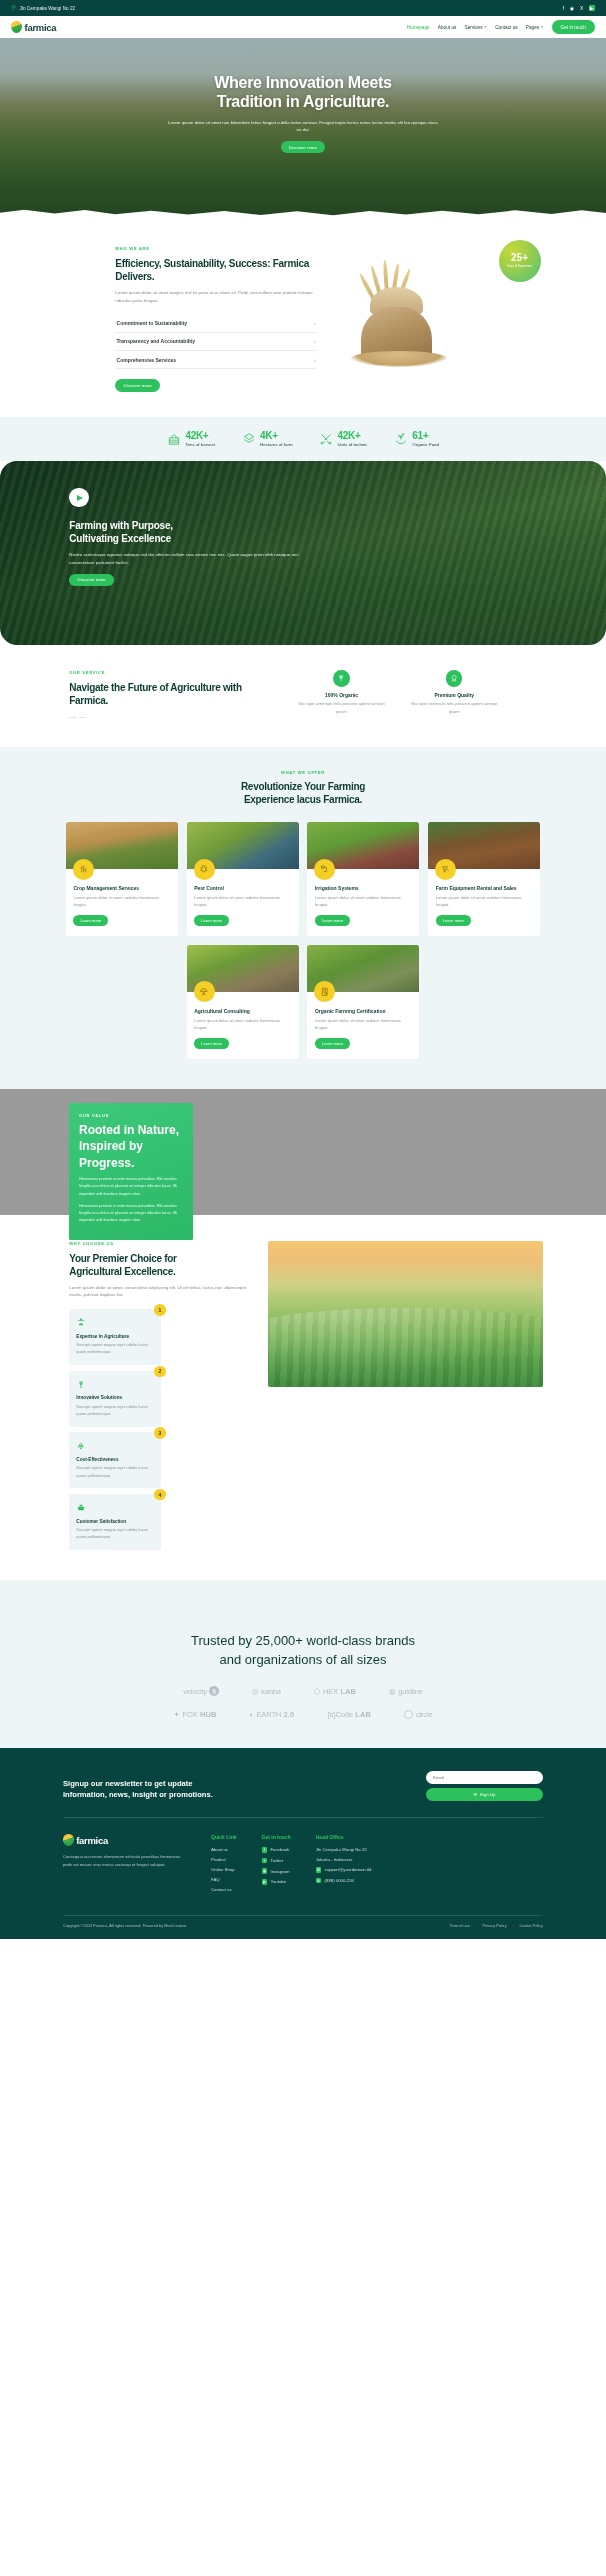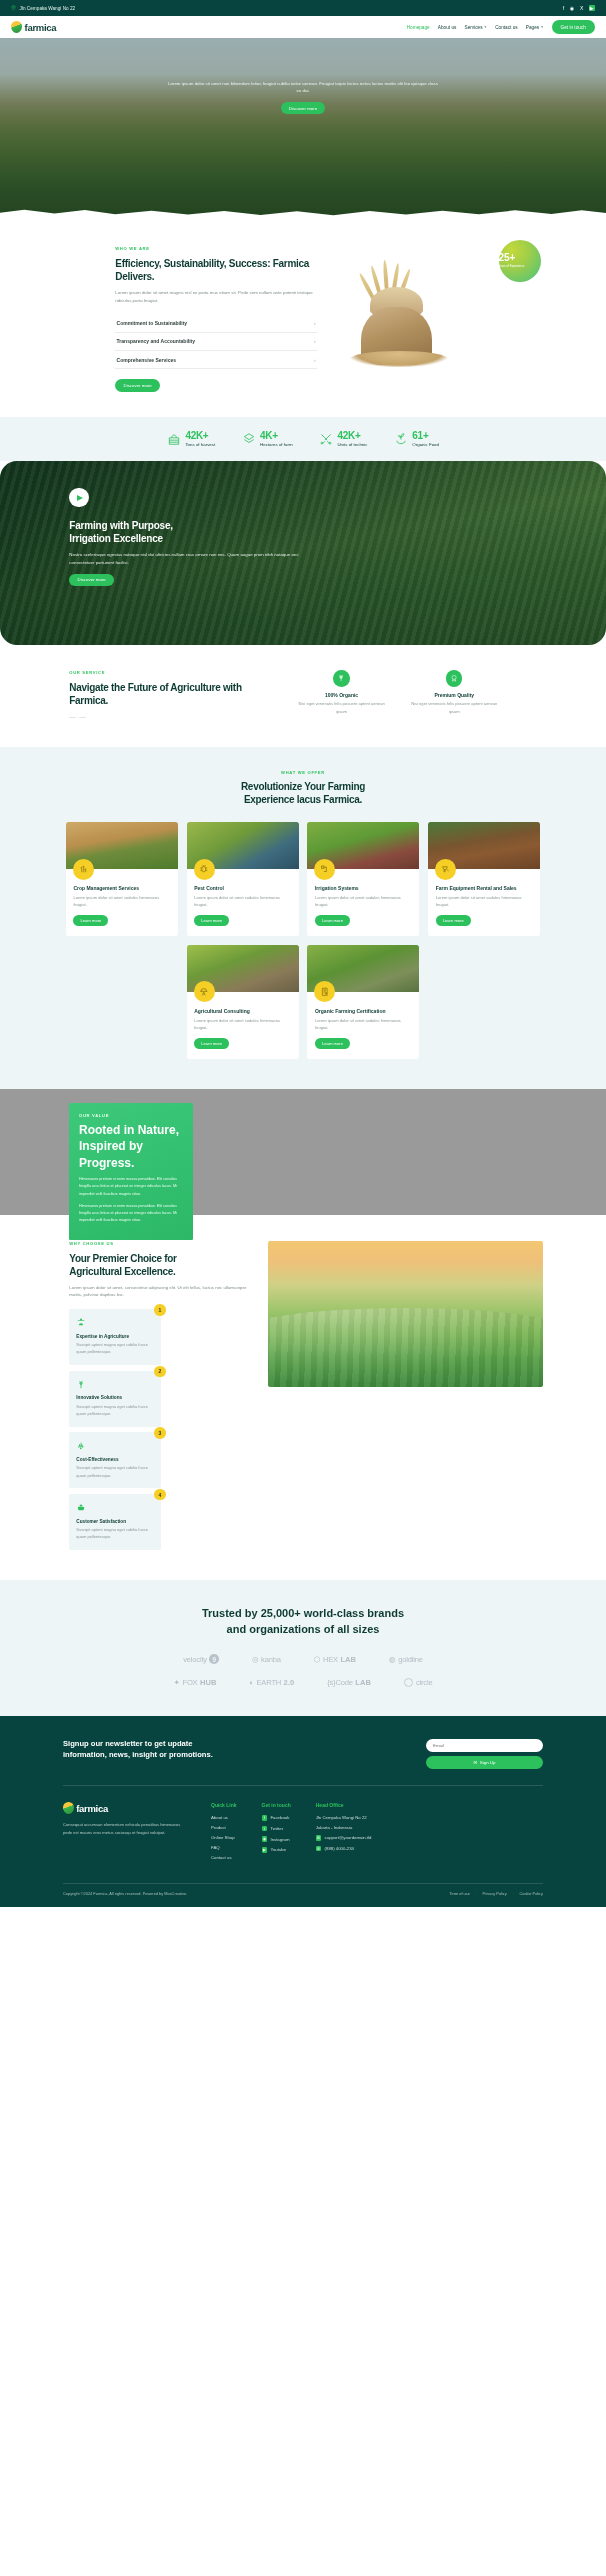--- a/index.html
+++ b/index.html
@@ -95,21 +95,21 @@
     font-size: 5px; font-weight: 700; color: #30403e;
     padding: 5.7px 1.3px; border-bottom: 0.6px solid #e9eeec;
   }
   .acc-item .chev { color: #b9c4c2; font-size: 5px; }
   .about-left .btn { margin-top: 9.5px; }
 
   .about-right { flex: 1; position: relative; height: 145px; }
   .badge25 {
     position: absolute; right: 2.5px; top: -6.3px; width: 42px; height: 42px; border-radius: 50%;
     background: radial-gradient(circle at 30% 25%, #c4d93a 0%, #9fce49 40%, #49c27f 100%);
-    color: #fff; display: flex; flex-direction: column; justify-content: center; z-index: 3;
+    color: #fff; display: flex; flex-direction: column; align-items: center; justify-content: center; z-index: 3;
   }
   .badge25 .n { font-size: 10px; font-weight: 700; line-height: 1; }
   .badge25 .t { font-size: 2.9px; margin-top: 1.3px; }
   .sack {
     position: absolute; left: 12.6px; top: 23px; width: 114px; height: 101px;
   }
   .sack .bag {
     position: absolute; left: 19px; bottom: 5px; width: 71px; height: 58px;
     background: linear-gradient(160deg,#cdb289 0%,#b2915f 45%,#8e6f45 100%);
     border-radius: 44% 44% 30% 30% / 56% 56% 20% 20%;
@@ -243,32 +243,32 @@
   }
   .why-img:after {
     content:""; position:absolute; left:-10%; top:46%; width:120%; height:60%;
     background: radial-gradient(ellipse at 30% 0%, rgba(255,255,255,.22) 0%, rgba(255,255,255,0) 60%),
                 repeating-linear-gradient(92deg, rgba(0,0,0,.06) 0 5.7px, rgba(255,255,255,.05) 5.7px 12px);
     border-radius: 50% 50% 0 0 / 26% 26% 0 0;
   }
 
   
   .brands { background: #eef5f7; padding: 25px 0 29px; text-align: center; }
-  .brands h3 { font-size: 11px; font-weight: 700; line-height: 1.5; color: #0d3b33; }
+  .brands h3 { font-size: 13px; font-weight: 400; line-height: 1.5; color: #0d3b33; margin-top: 26px; }
   .logo-row { display: flex; justify-content: center; gap: 33px; margin-top: 16.4px; align-items: center; }
   .logo-row.second { margin-top: 14px; }
   .brand { display: flex; align-items: center; gap: 2.5px; color: #b3bec4; font-size: 7.6px; }
   .brand .bname { font-weight: 400; letter-spacing: -0.2px; }
   .circ { width: 9.5px; height: 9.5px; border-radius: 50%; border: 1px solid #c4ced3; display:inline-block; }
   .cdot { width: 9.5px; height: 9.5px; border-radius: 50%; background: #b9c4ca; color:#eef5f7; font-size: 6.3px; font-weight:700;
           display:inline-flex; align-items:center; justify-content:center; }
 
   
   .footer { background: #07443f; color: #dce9e5; padding: 21.5px 0 0; }
-  .news { display: flex; align-items: flex-start; gap: 30px; padding-bottom: 16.4px; }
+  .news { display: flex; align-items: flex-end; gap: 30px; padding-bottom: 16.4px; }
   .news h3 { font-size: 7.6px; font-weight: 700; line-height: 1.5; color: #fff; width: 208px; }
   .news-form { margin-left: auto; width: 117px; }
   .news-form input {
     width: 100%; height: 12.6px; border-radius: 12.6px; border: none; padding: 0 7px;
     font-size: 4.4px; font-family: inherit; color: #3c4a48;
   }
   .news-form .btn { width: 100%; margin-top: 4.4px; height: 12.6px; gap: 2.5px; }
   .fdiv { height: 0.6px; background: rgba(255,255,255,.13); }
   .fcols { display: flex; gap: 25px; padding: 16.4px 0 17.7px; }
   .fcol-about { width: 123px; }
@@ -328,20 +328,24 @@
     <a href="#">
         <span>Pages</span>
         <span class="caret">▼</span>
       </a>
     <button class="btn btn-nav">Get in touch</button>
   </div>
 </div>
 
 <section class="hero">
   <div class="hero-inner">
+    <h1>
+      <span>Where Innovation Meets</span><br>
+      <span>Tradition in Agriculture.</span>
+    </h1>
     <p>Lorem ipsum dolor sit amet non bibendum letius feugiat cubilia tortor aenean. Feugiat turpis lectus netus luctus mattis elit leo quisque class eu dui.</p>
     <button class="btn">Discover more</button>
   </div>
 </section>
 
 <section class="about">
   <div class="wrap">
     <div class="about-grid">
       <div class="about-left">
         <div class="eyebrow">WHO WE ARE</div>
@@ -433,21 +437,21 @@
 </section>
 
 <section class="video">
   <div class="wrap">
     <div class="video-inner">
       <div class="play">
           <i></i>
         </div>
       <h2>
         <span>Farming with Purpose,</span><br>
-        <span>Irrigation Excellence</span>
+        <span>Cultivating Excellence</span>
       </h2>
       <p>Nostra scelerisque egestas natoque nisl dui ultricies nullam cras ornare non nec. Quam augue proin nibh natoque orci consectetuer parturient facilisi.</p>
       <button class="btn">Discover more</button>
     </div>
   </div>
 </section>
 
 <section class="ourservice">
   <div class="wrap">
     <div class="os-grid">

